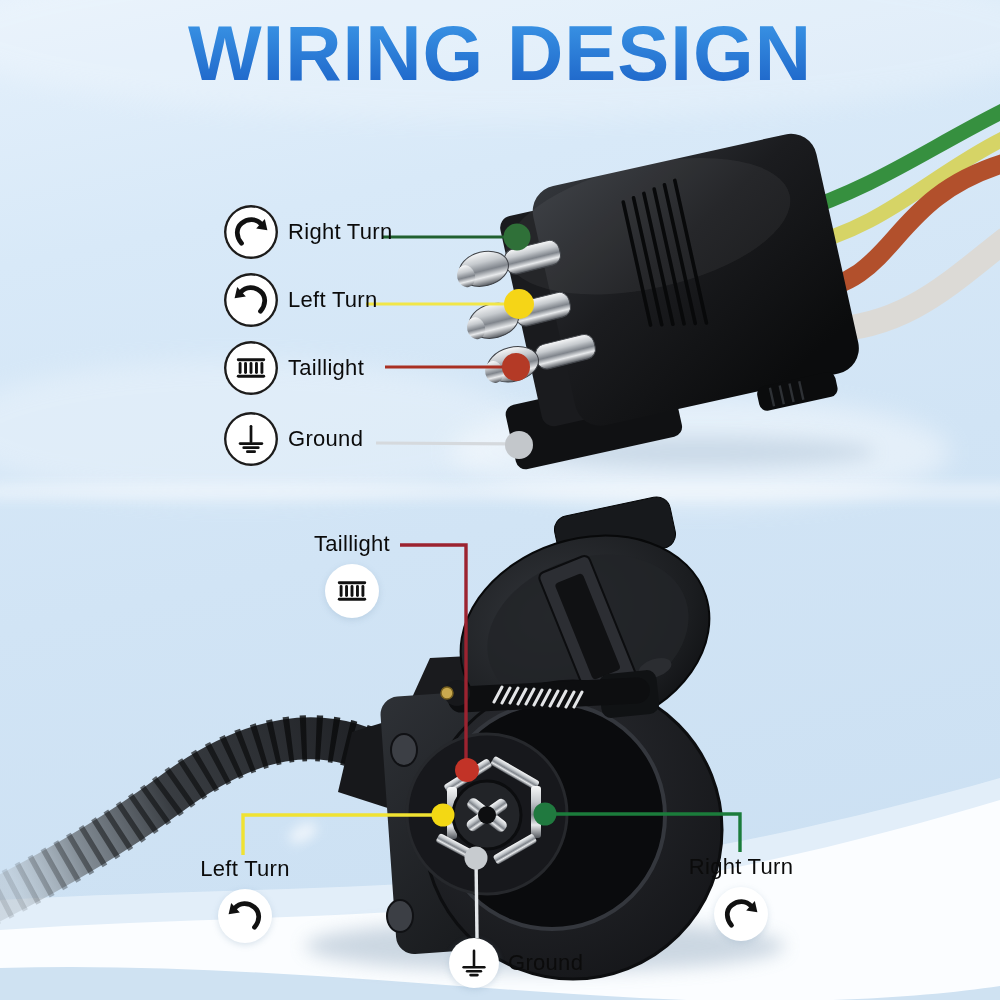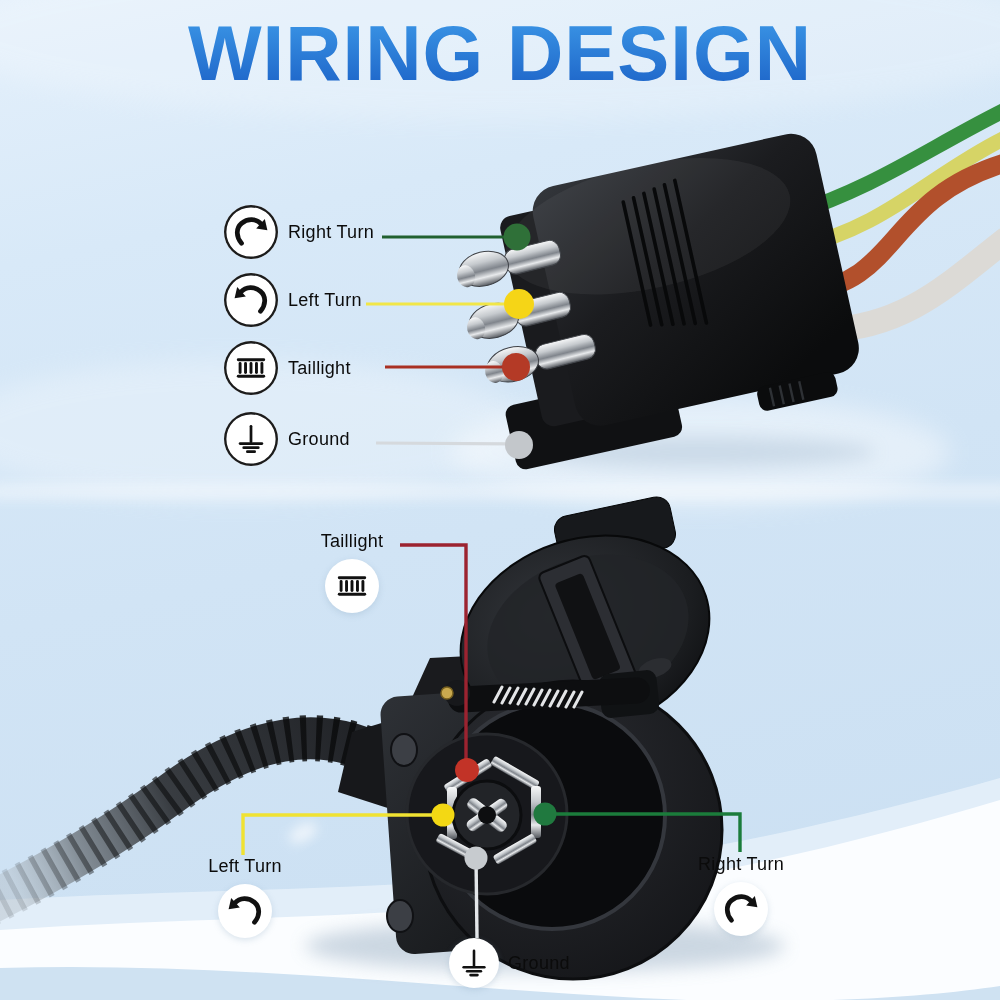--- a/index.html
+++ b/index.html
@@ -4,21 +4,21 @@
 <style>
   html,body{margin:0;padding:0;background:#eef4fa;}
   .stage{
     position:relative;width:1000px;height:1000px;overflow:hidden;
     background:linear-gradient(168deg,#e4f0fb 0%,#d8e9f8 22%,#d1e4f5 52%,#cadff2 100%);
     font-family:"Liberation Sans","DejaVu Sans",sans-serif;
   }
   svg{display:block}
   .titlebox{position:absolute;left:0;top:6px;width:1000px;height:100px;}
   .callout-text{
-    font-size:18px;color:#0b0b0b;letter-spacing:.3px;white-space:nowrap;
+    font-size:22px;color:#0b0b0b;letter-spacing:.3px;white-space:nowrap;
   }
   .t-row{position:absolute;display:flex;align-items:center;gap:10px;}
   .v-callout{position:absolute;display:flex;flex-direction:column;align-items:center;gap:7px;}
   .h-callout{position:absolute;display:flex;align-items:center;gap:9px;}
   .icon-badge{width:54px;height:54px;border-radius:50%;background:#fff;display:flex;align-items:center;justify-content:center;flex:0 0 auto;}
   .icon-badge.ringed{box-shadow:inset 0 0 0 2.4px #1c1c1c;}
   .icon-badge.flat{box-shadow:0 2px 6px rgba(120,150,180,.25);}
   .icon-badge.small{width:50px;height:50px;}
   .scene{position:absolute;left:0;top:0;}
 </style>

